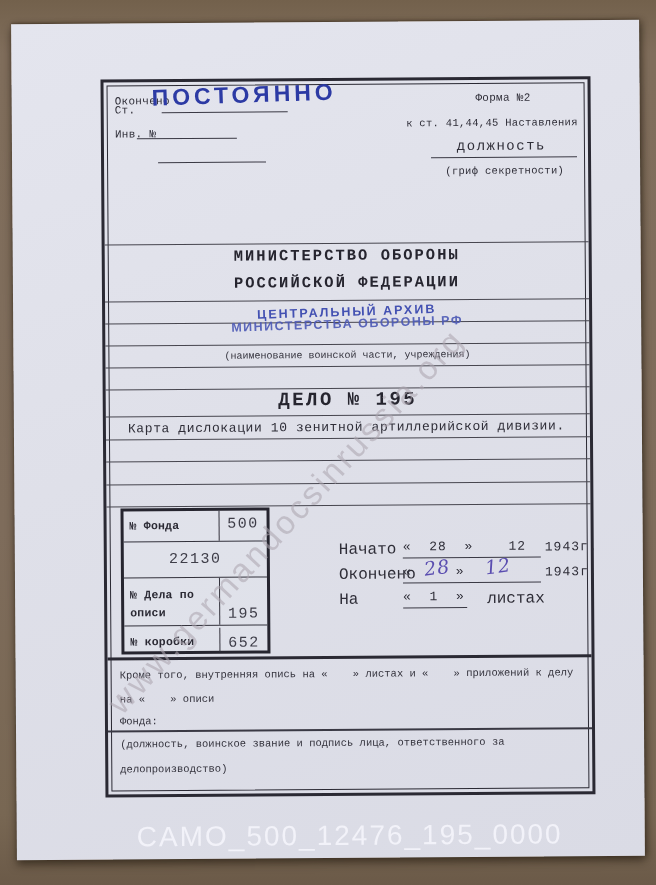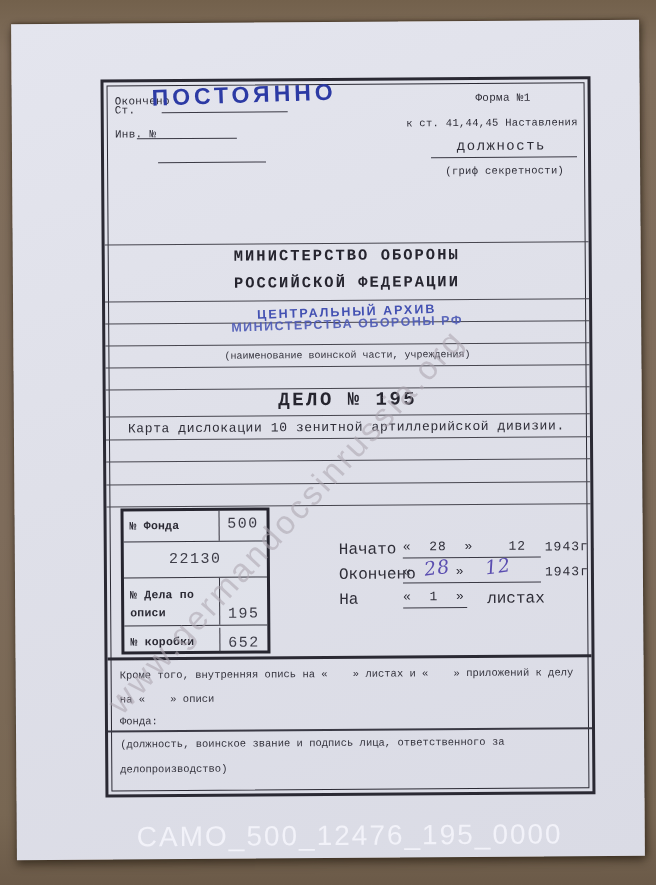--- a/index.html
+++ b/index.html
@@ -71,21 +71,21 @@
     <span class="typed" style="left:11px;top:13px;">Окончено</span>
     <span class="blank" style="left:58px;top:29px;width:126px;"></span>
     <span class="stamp-blue" style="left:48px;top:0px;font-size:23px;letter-spacing:4px;">ПОСТОЯННО</span>
 
     <span class="typed" style="left:11px;top:22px;">Ст.</span>
     <span class="blank" style="left:33px;top:55px;width:100px;"></span>
 
     <span class="typed" style="left:11px;top:46px;">Инв. №</span>
     <span class="blank" style="left:54px;top:79px;width:108px;"></span>
 
-    <span class="typed" style="top:12px;right:57px;">Форма №1</span>
+    <span class="typed" style="top:12px;right:57px;">Форма №2</span>
     <span class="typed" style="top:37px;right:10px;font-size:10.5px;">к ст. 41,44,45 Наставления</span>
     <span class="typed" style="top:58px;right:42px;font-size:14px;letter-spacing:1.5px;">должность</span>
     <span class="blank" style="left:327px;top:76px;width:146px;border-bottom-width:1.5px;"></span>
     <span class="typed" style="top:85px;right:24px;font-size:10.5px;">(гриф секретности)</span>
 
     <div class="rline" style="top:162px;"></div>
     <div class="rline" style="top:219px;"></div>
     <div class="rline" style="top:241px;"></div>
     <div class="rline" style="top:263px;"></div>
     <div class="rline" style="top:285px;"></div>

